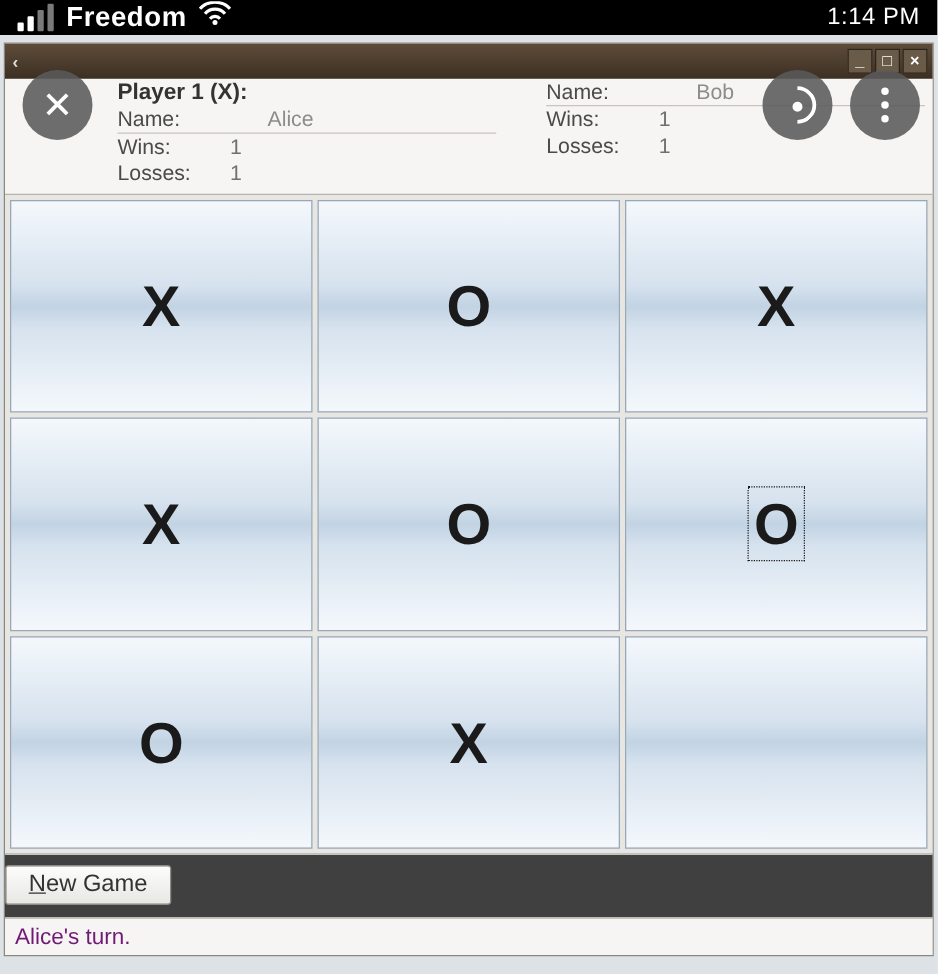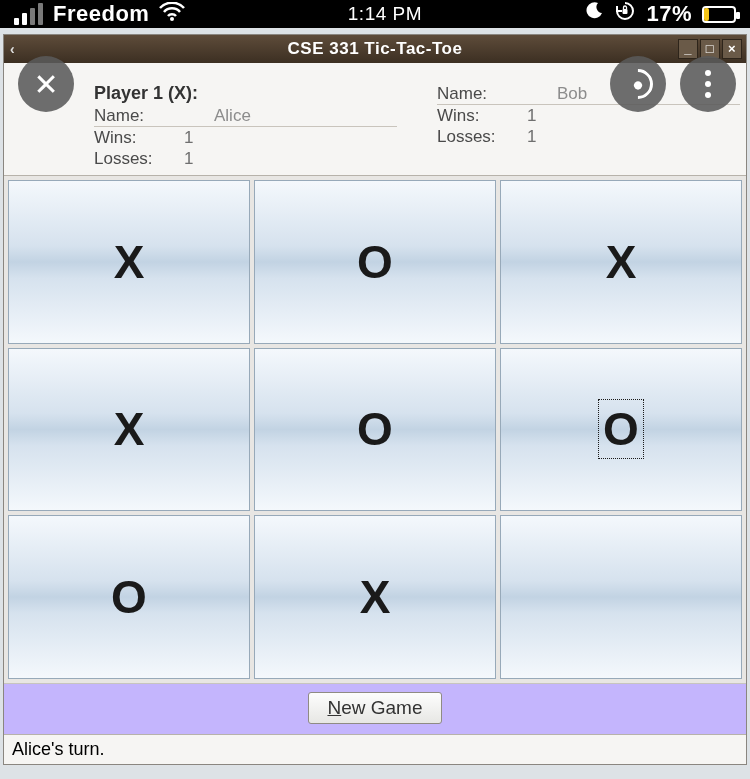--- a/index.html
+++ b/index.html
@@ -72,21 +72,21 @@
     font-size:13px; line-height:18px; text-align:center;
     cursor:pointer;
   }
   .titlebar-back {
     position:absolute; left:6px; top:6px; color:#ddd; font-size:14px;
   }
 
   
   .score-panel {
     display:flex;
-    padding:20px 6px 6px 90px; 
+    padding:0 6px 6px 90px; 
     gap:40px;
     background:#f6f5f3;
     border-bottom:1px solid #b7b2aa;
   }
   .player-block { flex:1; }
   .player-heading {
     font-weight:bold; font-size:18px; color:#333; margin-bottom:2px;
   }
   .stat-row { display:flex; font-size:17px; color:#4a4a4a; margin-top:1px; }
   .stat-label { width:90px; font-weight:normal; }
@@ -119,44 +119,44 @@
   .cell .mark-wrap {
     padding:2px 4px;
   }
   .cell .mark-wrap.sel {
     outline:1px dotted #1a1a1a;
   }
 
   
   .btn-bar {
     display:flex;
-    justify-content:center;
+    justify-content:flex-start;
     gap:12px;
     padding:8px 0 10px 0;
-    background:#c4b5fd;
+    background:#404040;
     border-top:1px solid #c7c4bf;
   }
   .swing-btn {
     min-width:120px;
     padding:4px 18px;
     font-size:19px;
     background:linear-gradient(#fdfdfd,#e7e7e4);
     border:1px solid #8f8b84;
     border-radius:3px;
     color:#333;
     cursor:pointer;
   }
   .swing-btn .mn { text-decoration:underline; }
 
   
   .status-line {
     padding:4px 8px;
     font-size:18px;
     border-top:1px solid #b7b2aa;
-    color:#000000;
+    color:#701a75;
     background:#f6f5f3;
   }
 
   
   .overlay-circles {
     position:absolute; top:56px; left:0; width:100%;
     pointer-events:none;
   }
   .circ {
     position:absolute;
@@ -196,46 +196,26 @@
     <span class="wifi">
       <svg width="26" height="20" viewBox="0 0 26 20">
         <path d="M1 6 C7 -1 19 -1 25 6" stroke="#fff" stroke-width="2.5" fill="none"></path>
         <path d="M5 10 C9 5 17 5 21 10" stroke="#fff" stroke-width="2.5" fill="none"></path>
         <path d="M9 14 C11 11.5 15 11.5 17 14" stroke="#fff" stroke-width="2.5" fill="none"></path>
         <circle cx="13" cy="17" r="2" fill="#fff"></circle>
       </svg>
     </span>
   </div>
   <div class="phone-center">1:14 PM</div>
-  <div class="phone-right">
-    <span>
-      <svg width="20" height="20" viewBox="0 0 20 20">
-          <path d="M14 2 A8 8 0 1 0 18 12 A6 6 0 0 1 14 2Z" fill="#fff"></path>
-        </svg>
-    </span>
-    <span>
-      <svg width="22" height="22" viewBox="0 0 22 22">
-        <path d="M11 3 A8 8 0 1 1 3 11" stroke="#fff" stroke-width="2" fill="none"></path>
-        <path d="M3 6 L3 11 L8 11" stroke="#fff" stroke-width="2" fill="none"></path>
-        <rect x="8.5" y="9" width="5" height="5" rx="1" fill="#fff"></rect>
-        <path d="M9.5 9 V7.5 a1.5 1.5 0 0 1 3 0 V9" stroke="#fff" stroke-width="1.3" fill="none"></path>
-      </svg>
-    </span>
-    <span>17%</span>
-    <span class="battery">
-      <span class="battery-fill" id="battery-fill" style="width: 17%;"></span>
-    </span>
-  </div>
 </div>
 
 <div class="app-window">
 
   <div class="titlebar">
     <span class="titlebar-back">‹</span>
-    <span>CSE 331 Tic-Tac-Toe</span>
     <div class="titlebar-controls">
       <div class="tb-btn">_</div>
       <div class="tb-btn">□</div>
       <div class="tb-btn">×</div>
     </div>
   </div>
 
   <div class="score-panel">
     <div class="player-block">
       <div class="player-heading">Player 1 (X):</div>

